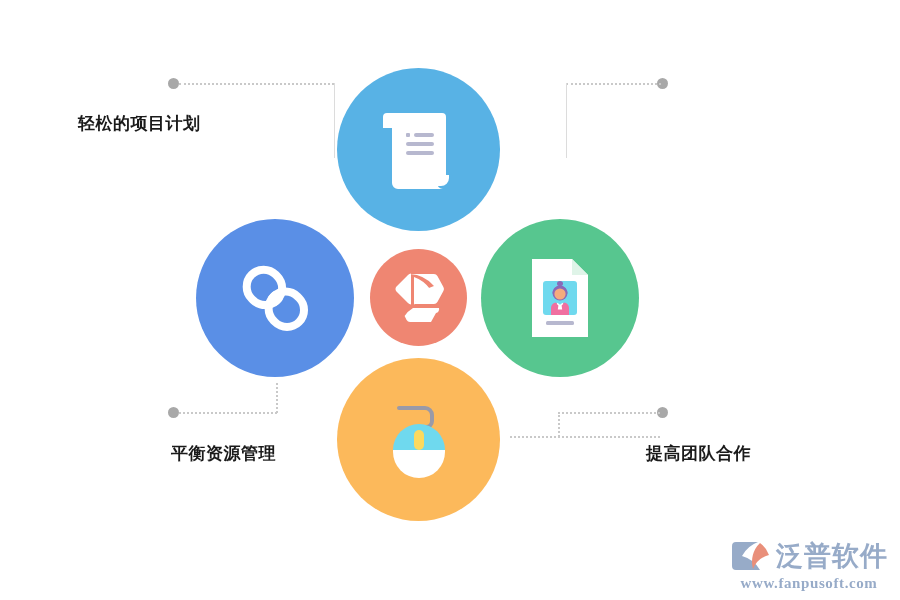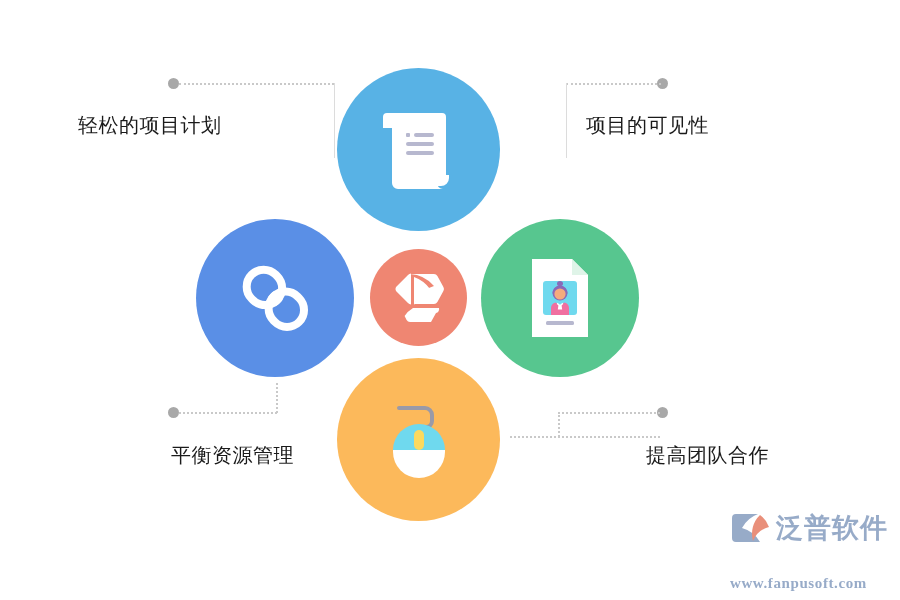--- a/index.html
+++ b/index.html
@@ -46,41 +46,40 @@
   }
   #circle-top    { left: 337px; top:  68px; width: 163px; height: 163px; background: #58b2e5; }
   #circle-left   { left: 196px; top: 219px; width: 158px; height: 158px; background: #5a8fe6; }
   #circle-right  { left: 481px; top: 219px; width: 158px; height: 158px; background: #57c68f; }
   #circle-bottom { left: 337px; top: 358px; width: 163px; height: 163px; background: #fcb95b; }
   #circle-center { left: 370px; top: 249px; width: 97px;  height: 97px;  background: #ef8672; z-index: 5; }
 
   
   .label {
     position: absolute;
-    font-size: 20px;
-    font-weight: normal;
+    font-size: 17px;
+    font-weight: bold;
     color: #1a1a1a;
     white-space: nowrap;
     letter-spacing: 0.5px;
   }
   #label-tl { left:  78px; top: 112px; }
   #label-tr { left: 586px; top: 112px; }
   #label-bl { left: 139px; top: 442px; margin-left: 32px; }
   #label-br { left: 606px; top: 442px; margin-left: 40px; }
 
   
   #watermark {
     position: absolute;
     right: 12px;
     bottom: 8px;
     display: flex;
     flex-direction: column;
-    align-items: flex-start;
+    align-items: center;
     opacity: 0.92;
-    gap: 28px;
   }
   #watermark .wm-row {
     display: flex;
     align-items: center;
   }
   #watermark .wm-text {
     font-size: 27px;
     font-weight: bold;
     color: #8fa4c4;
     letter-spacing: 1px;
@@ -168,21 +167,20 @@
   <div class="circle" id="circle-center">
     <svg width="56" height="56" viewBox="0 0 56 56">
       <path fill="#ffffff" d="M19 4 h24 a4 4 0 0 1 3.4 2 l6 11 a4 4 0 0 1 0 4 l-6 11 a4 4 0 0 1 -3.4 2 h-20 a30 30 0 0 1 20 -18 a34 34 0 0 0 -24 -12 z"></path>
       <path fill="#ffffff" d="M17 5 l-12 12 a4 4 0 0 0 0 4 l12 12 a4 4 0 0 0 3 1.4 v-31 a4 4 0 0 0 -3 1.6 z"></path>
       <path fill="#ffffff" d="M23 7 a34 34 0 0 1 16 12 a30 30 0 0 0 -16 16 z"></path>
       <path fill="#ffffff" d="M22 38 h26 a4 4 0 0 1 -3 5 l-5 9 h-21 a4 4 0 0 1 -3.4 -2 l-2 -4 a26 26 0 0 1 8.4 -8 z"></path>
     </svg>
   </div>
 
   <div class="label" id="label-tl">轻松的项目计划</div>
-  <div class="label" id="label-tr">项目的可见性</div>
   <div class="label" id="label-bl">平衡资源管理</div>
   <div class="label" id="label-br">提高团队合作</div>
 
   <div id="watermark">
     <div class="wm-row">
       <svg width="42" height="36" viewBox="0 0 42 36" style="margin-right:4px;">
         <path fill="#8fa4c4" d="M6 4 h22 a30 30 0 0 0 -16 14 a30 30 0 0 1 18 14 h-24 a4 4 0 0 1 -4 -4 v-20 a4 4 0 0 1 4 -4 z"></path>
         <path fill="#e8866f" d="M30 5 a26 26 0 0 1 9 12 a24 24 0 0 0 -16 14 a26 26 0 0 1 7 -26 z"></path>
       </svg>
       <span class="wm-text">泛普软件</span>

